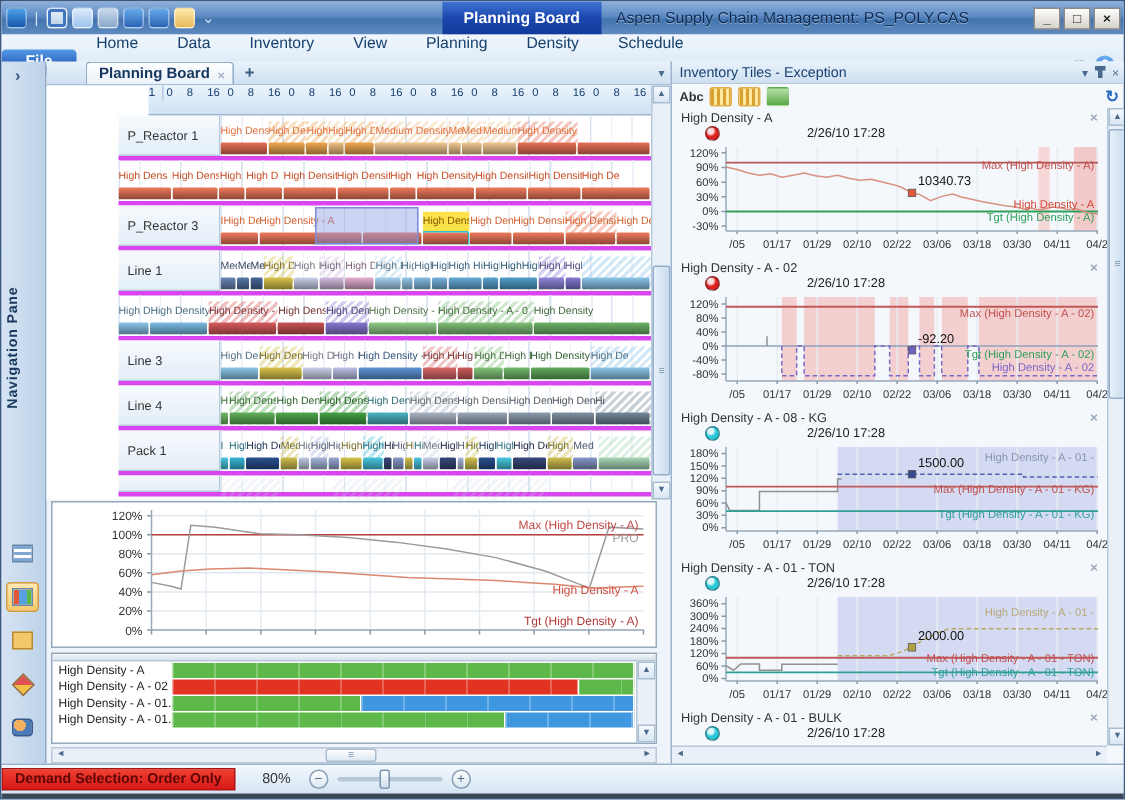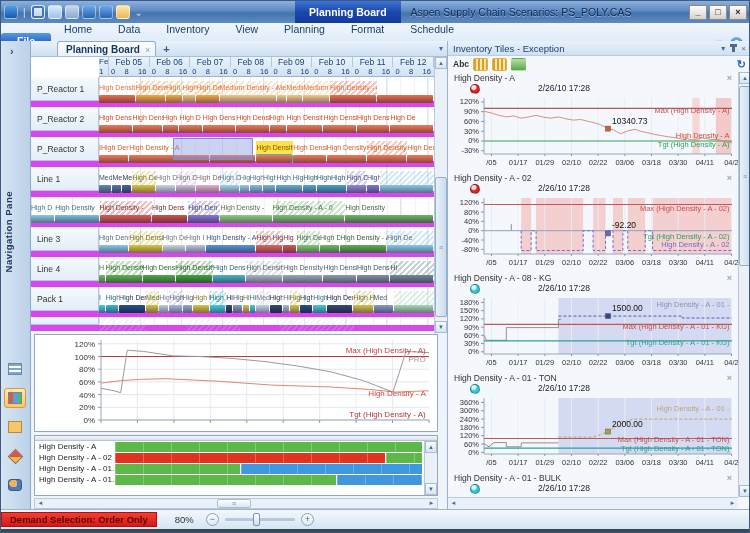--- a/index.html
+++ b/index.html
@@ -74,21 +74,21 @@
   .gantt{position:absolute;left:30px;top:56px;width:416px;height:276px;background:#fff;}
   .g-head{position:absolute;left:68px;top:0;right:13px;height:20px;
     border-bottom:1px solid #9db5cc;background:linear-gradient(#eaf3fc,#cfe2f4);}
   .g-days,.g-hours{display:flex;height:10px;}
   .g-lead{width:10px;overflow:hidden;border-right:1px solid #b5c9dd;font-size:8px;color:#174070;}
   .g-day{flex:1;border-right:1px solid #b5c9dd;font-size:8.5px;color:#174070;
     text-align:center;line-height:10px;overflow:hidden;white-space:nowrap;}
   .g-hour{flex:1;display:flex;font-size:7.5px;color:#174070;line-height:10px;}
   .g-hour span{flex:1;text-align:left;padding-left:2px;}
   .g-rows{position:absolute;left:0;top:20px;right:13px;bottom:0;overflow:hidden;}
-  .g-row{display:flex;height:30px;border-bottom:6px solid #d946ef;}
+  .g-row{display:flex;height:30px;border-bottom:3px solid #d946ef;margin-left:48px;}
   .g-label{width:68px;background:linear-gradient(#f6fafd,#e3eef7);
     border-right:1px solid #b5c9dd;border-bottom:1px solid #b5c9dd;
     font-size:8.5px;color:#333;display:flex;align-items:center;padding-left:6px;}
   .g-track{position:relative;flex:1;
     background-image:repeating-linear-gradient(90deg,#dde6f0 0 1px,transparent 1px 41px),
                      repeating-linear-gradient(90deg,#eef3f9 0 1px,transparent 1px 13.7px);}
   .g-segs{position:absolute;left:0;right:0;top:4px;height:22px;display:flex;}
   .g-seg{position:relative;height:22px;overflow:hidden;}
   .g-seg .lab{display:block;font-size:7px;line-height:13px;white-space:nowrap;overflow:hidden;}
   .g-seg .bar{position:absolute;left:0;right:1px;bottom:0;height:8px;border-radius:1px;}
@@ -183,37 +183,37 @@
       <span class="sep">|</span>
       <div class="ic ic-save"></div>
       <div class="ic ic-undo"></div>
       <div class="ic ic-back"></div>
       <div class="ic ic-mail"></div>
       <div class="ic ic-send"></div>
       <div class="ic ic-folder"></div>
       <span class="sep">⌄</span>
     </div>
     <div class="title-badge">Planning Board</div>
-    <div class="title-text">Aspen Supply Chain Scenarios: PS_POLY.CAS</div>
+    <div class="title-text">Aspen Supply Chain Management: PS_POLY.CAS</div>
     <div class="winbtns">
       <div class="winbtn">_</div>
       <div class="winbtn">□</div>
       <div class="winbtn">×</div>
     </div>
   </div>
 
   <div class="ribbonrow">
     <div id="ribbon-tabs" style="display:flex;align-items:flex-end;">
         <div class="rtab active">File</div>
         <div class="rtab">Home</div>
         <div class="rtab">Data</div>
         <div class="rtab">Inventory</div>
         <div class="rtab">View</div>
         <div class="rtab">Planning</div>
-        <div class="rtab">Format</div>
+        <div class="rtab">Density</div>
         <div class="rtab">Schedule</div>
       </div>
     <div class="ribbon-right">
       <span class="fav-ic">♡</span>
       <span class="help-ic">?</span>
     </div>
   </div>
 
   <div class="navstrip">
     <div class="nav-chevron">›</div>
@@ -241,31 +241,20 @@
     <div class="doctab">
       <span>Planning Board</span>
       <span class="x">×</span>
     </div>
     <div class="docplus">+</div>
     <div class="docdrop">▾</div>
   </div>
 
   <div class="gantt">
     <div class="g-head">
-      <div class="g-days" id="g-days">
-          <div class="g-lead">Fe</div>
-          <div class="g-day">Feb 05</div>
-          <div class="g-day">Feb 06</div>
-          <div class="g-day">Feb 07</div>
-          <div class="g-day">Feb 08</div>
-          <div class="g-day">Feb 09</div>
-          <div class="g-day">Feb 10</div>
-          <div class="g-day">Feb 11</div>
-          <div class="g-day">Feb 12</div>
-        </div>
       <div class="g-hours" id="g-hours">
           <div class="g-lead">1</div>
           <div class="g-hour">
             <span>0</span>
             <span>8</span>
             <span>16</span>
           </div>
           <div class="g-hour">
             <span>0</span>
             <span>8</span>
@@ -349,21 +338,20 @@
                 <div class="bar" style="background: linear-gradient(rgb(232, 112, 88), rgb(134, 64, 51));"></div>
               </div>
               <div class="g-seg" style="width: 17%;">
                 <span class="lab" style="color: rgb(224, 112, 62);"></span>
                 <div class="bar" style="background: linear-gradient(rgb(232, 112, 88), rgb(134, 64, 51));"></div>
               </div>
             </div>
           </div>
         </div>
         <div class="g-row">
-          <div class="g-label">P_Reactor 2</div>
           <div class="g-track">
             <div class="g-segs">
               <div class="g-seg" style="width: 10%;">
                 <span class="lab" style="color: rgb(200, 78, 40);">High Dens</span>
                 <div class="bar" style="background: linear-gradient(rgb(238, 122, 92), rgb(138, 70, 53));"></div>
               </div>
               <div class="g-seg" style="width: 9%;">
                 <span class="lab" style="color: rgb(200, 78, 40);">High Dens</span>
                 <div class="bar" style="background: linear-gradient(rgb(238, 122, 92), rgb(138, 70, 53));"></div>
               </div>

